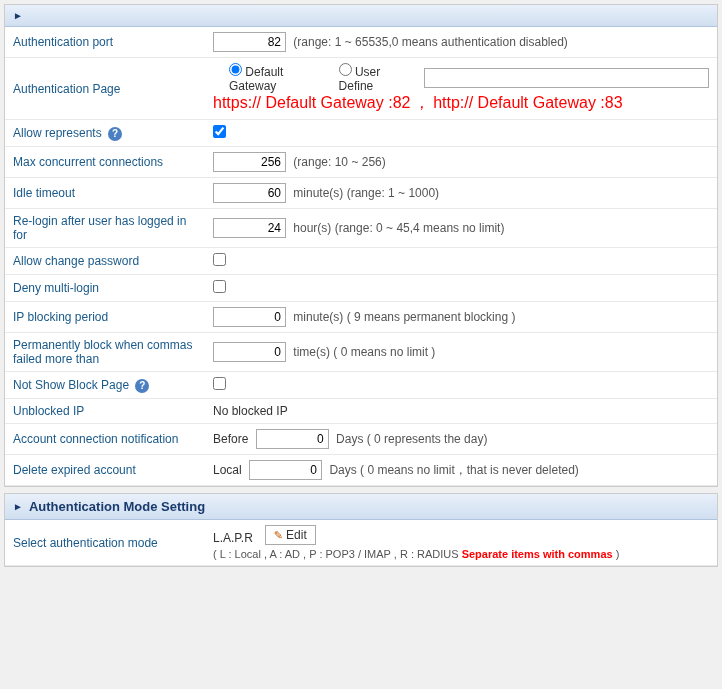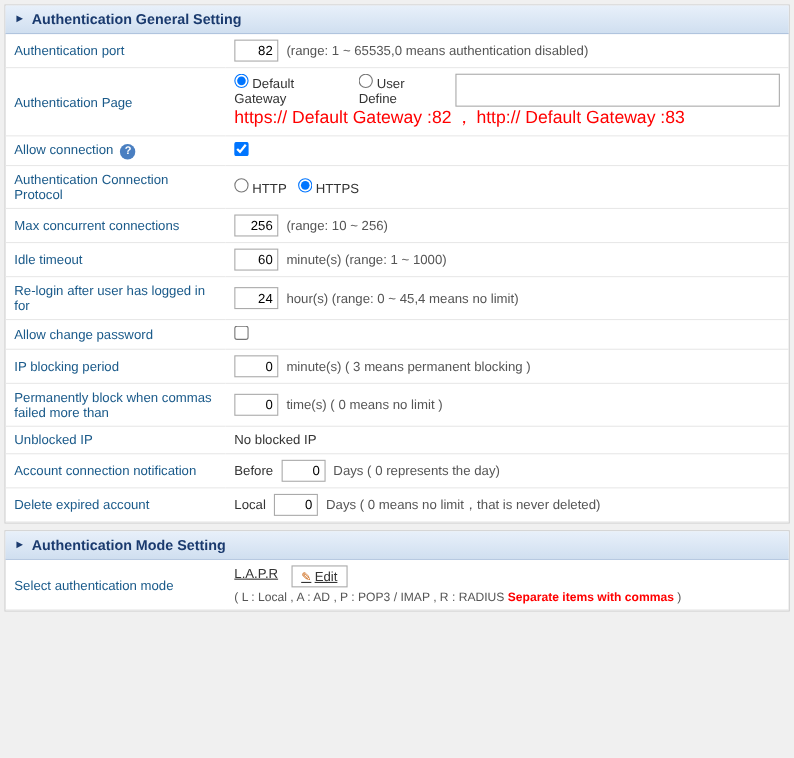--- a/index.html
+++ b/index.html
@@ -48,36 +48,38 @@
     table.settings-table td:last-child {
       color: #333;
     }
     input[type="text"], input[type="number"] {
       border: 1px solid #aaa;
       padding: 2px 4px;
       font-size: 12px;
       text-align: right;
     }
     input.small-num {
-      width: 40px;
+      width: 73px;
     }
     input.large-text {
       width: 300px;
     }
     .hint-text {
       color: #555;
       margin-left: 4px;
     }
     .red-text {
       color: red;
       font-size: 16px;
     }
     .radio-group {
       display: flex;
+      align-items: center;
       gap: 10px;
+      margin-left: 16px;
     }
     .help-icon {
       display: inline-block;
       width: 14px;
       height: 14px;
       background: #4a7fc1;
       color: white;
       border-radius: 50%;
       text-align: center;
       line-height: 14px;
@@ -115,21 +117,20 @@
       margin-right: 6px;
       font-size: 12px;
     }
   </style>
 </head>
 <body>
 
 <div class="section">
   <div class="section-header">
     <span class="arrow">►</span>
-    <span>Authentication General Setting</span>
   </div>
   <table class="settings-table">
 
     <tbody>
         <tr>
       <td>Authentication port</td>
       <td>
         <input type="text" class="small-num" value="82" style="">
         <span class="hint-text">(range: 1 ~ 65535,0 means authentication disabled)</span>
       </td>
@@ -152,43 +153,28 @@
         <div>
           <span class="red-text">https:// Default Gateway :82</span>
           <span class="red-text"> ，</span>
           <span class="red-text">http:// Default Gateway :83</span>
         </div>
       </td>
     </tr>
 
     <tr>
       <td>
-        <span>Allow connection</span>
+        <span>Allow represents</span>
         <span class="help-icon">?</span>
       </td>
       <td>
         <input type="checkbox" checked="" style="">
       </td>
     </tr>
 
-    <tr>
-      <td>Authentication Connection Protocol</td>
-      <td>
-        <div class="radio-group">
-          <label>
-            <input type="radio" name="authProtocol" style="">
-            <span>HTTP</span>
-          </label>
-          <label>
-            <input type="radio" name="authProtocol" checked="" style="">
-            <span>HTTPS</span>
-          </label>
-        </div>
-      </td>
-    </tr>
 
     <tr>
       <td>Max concurrent connections</td>
       <td>
         <input type="text" class="small-num" value="256" style="">
         <span class="hint-text">(range: 10 ~ 256)</span>
       </td>
     </tr>
 
     <tr>
@@ -207,38 +193,53 @@
       </td>
     </tr>
 
     <tr>
       <td>Allow change password</td>
       <td>
         <input type="checkbox" style="">
       </td>
     </tr>
 
+    <tr>
+      <td>Deny multi-login</td>
+      <td>
+        <input type="checkbox" style="">
+      </td>
+    </tr>
 
 
     <tr>
       <td>IP blocking period</td>
       <td>
         <input type="text" class="small-num" value="0" style="">
-        <span class="hint-text">minute(s) ( 3 means permanent blocking )</span>
+        <span class="hint-text">minute(s) ( 9 means permanent blocking )</span>
       </td>
     </tr>
 
     <tr>
       <td>Permanently block when commas failed more than</td>
       <td>
         <input type="text" class="small-num" value="0" style="">
         <span class="hint-text">time(s) ( 0 means no limit )</span>
       </td>
     </tr>
 
+    <tr>
+      <td>
+        <span>Not Show Block Page</span>
+        <span class="help-icon">?</span>
+      </td>
+      <td>
+        <input type="checkbox" style="">
+      </td>
+    </tr>
 
     <tr>
       <td>Unblocked IP</td>
       <td>No blocked IP</td>
     </tr>
 
     <tr>
       <td>Account connection notification</td>
       <td>
         <span>Before</span>
@@ -262,21 +263,21 @@
 <div class="section" style="margin-top:6px;">
   <div class="section-header">
     <span class="arrow">►</span>
     <span>Authentication Mode Setting</span>
   </div>
   <table class="settings-table">
     <tbody>
         <tr>
       <td>Select authentication mode</td>
       <td>
-        <div style="display:flex; align-items:flex-start; gap:6px;text-decoration:underline;">
+        <div style="display:flex; align-items:flex-end; gap:6px;">
           <span class="lapr-text">L.A.P.R</span>
           <button class="edit-btn">
             <span class="pencil-icon">✎</span>
             <span>Edit</span>
           </button>
         </div>
         <div class="mode-desc">
           <span>( L : Local , A : AD , P : POP3 / IMAP , R : RADIUS</span>
           <span class="radius-text">Separate items with commas</span>
           <span>)</span>

